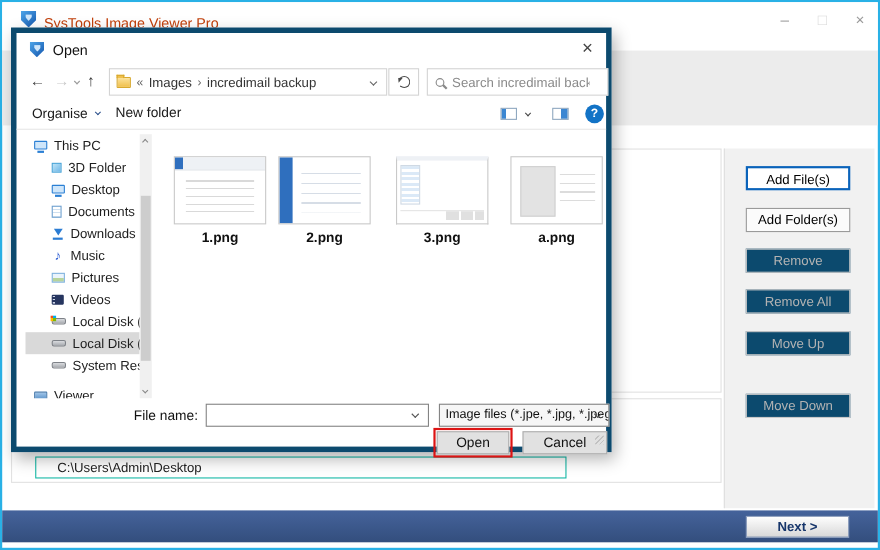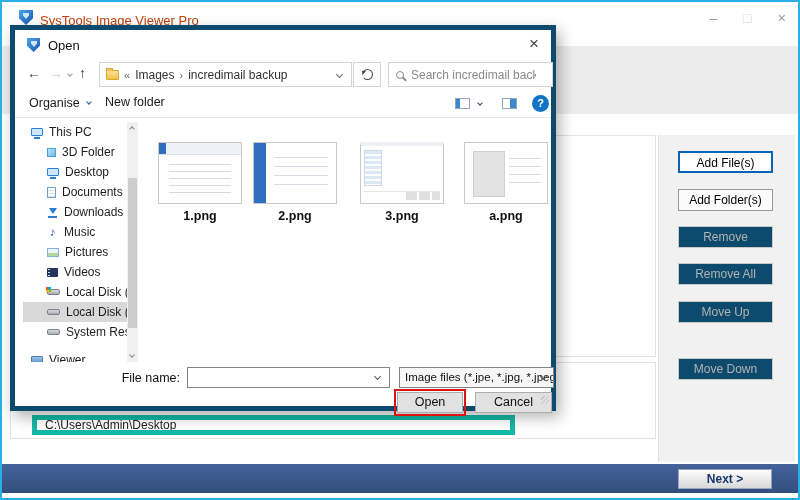--- a/index.html
+++ b/index.html
@@ -8,21 +8,21 @@
   
   .window { position:absolute; inset:0; width:800px; height:500px; background:#fff; border:2px solid #29b1e6; }
   .app-titlebar { position:absolute; left:0; top:0; right:0; height:44px; background:#fff; }
   .app-title { position:absolute; left:38px; top:11px; font-size:13px; color:#c2410c;text-align:center; }
   .win-controls { position:absolute; top:8px; right:12px; display:flex; gap:26px; color:#9b9b9b; font-size:14px; }
   .win-controls span { cursor:default; }
   .ctl-max { color:#d9d9d9; }
   .app-band { position:absolute; left:0; right:0; top:44px; height:68px; background:#ececec; }
   .list-panel { position:absolute; left:8px; top:133px; width:646px; height:222px; background:#fff; border:1px solid #e2e2e2; }
   .bottom-panel { position:absolute; left:8px; top:360px; width:646px; height:77px; background:#fff; border:1px solid #e2e2e2; }
-  .path-input { position:absolute; left:30px; top:413px; width:483px; height:20px; border:5px solid #14b8a6; font-size:12px; padding:0 8px; font-family:"Liberation Sans", sans-serif; color:#222; background:#fff; }
+  .path-input { position:absolute; left:30px; top:413px; width:483px; height:20px; border:1px solid #14b8a6; font-size:12px; padding:0 19px; font-family:"Liberation Sans", sans-serif; color:#222; background:#fff; }
   .change-btn { position:absolute; left:519px; top:412px; width:91px; height:21px; background:#f0f0f0; border:1px solid #8c8c8c; font-weight:bold; font-size:12px; color:#111; text-align:center; line-height:19px; }
   .right-panel { position:absolute; left:656px; top:133px; width:137px; height:327px; background:#f1f1f1; border-left:1px solid #dedede; }
   .side-btn { position:absolute; left:676px; width:95px; height:22px; font-size:12px; text-align:center; line-height:20px; }
   .side-btn.focused { background:#fff; border:2px solid #0a63ba; color:#000; }
   .side-btn.enabled { background:#fbfbfb; border:1px solid #9a9a9a; color:#000; }
   .side-btn.disabled { background:#0c4a6e; border:1px solid #c9c9c9; color:#b3b3b3; }
   .bottom-bar { position:absolute; left:0; right:0; top:462px; height:29px; background:linear-gradient(180deg,#45639b,#334e7d); }
   .next-btn { position:absolute; left:676px; top:467px; width:94px; height:20px; background:linear-gradient(180deg,#fdfdfd,#d8d8d8); border:1px solid #93a3c0; color:#17366b; font-weight:bold; font-size:12px; text-align:center; line-height:18px; }
 
   

